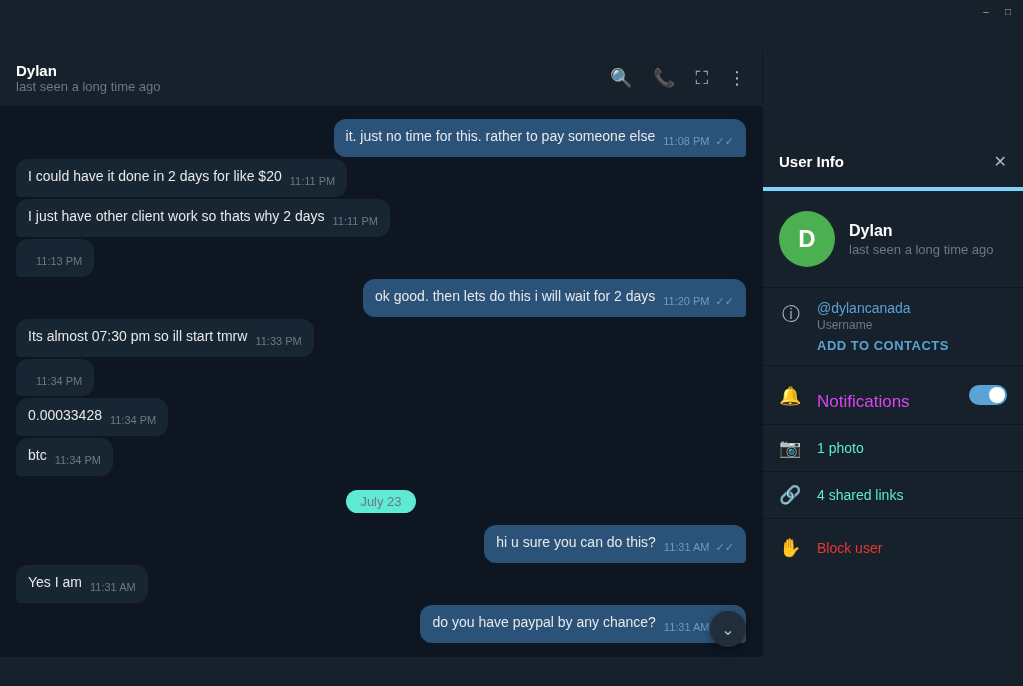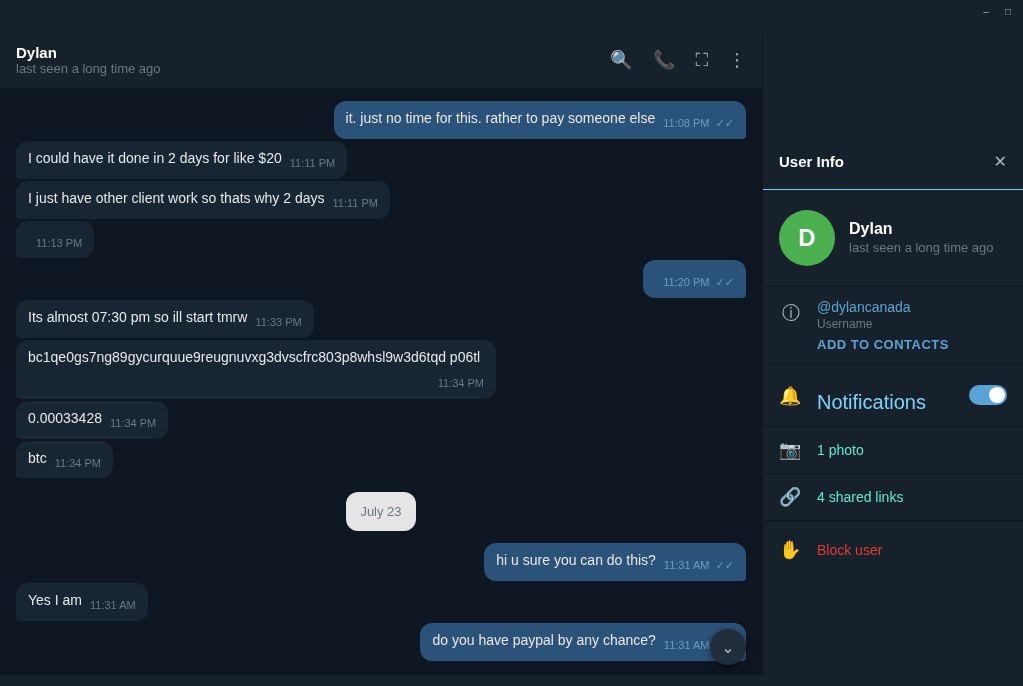--- a/index.html
+++ b/index.html
@@ -138,24 +138,24 @@
     }
 
     
     .date-separator {
       display: flex;
       align-items: center;
       justify-content: center;
       margin: 12px 0;
     }
     .date-badge {
-      background: #e5e5e5;
+      background: #5eead4;
       color: #6c7883;
       font-size: 13px;
-      padding: 12px 14px;
+      padding: 4px 14px;
       border-radius: 12px;
     }
 
     
     .scroll-btn {
       position: absolute;
       bottom: 70px;
       right: 290px;
       width: 36px;
       height: 36px;
@@ -176,21 +176,21 @@
       background: #17212b;
       display: flex;
       flex-direction: column;
       overflow-y: auto;
     }
     .user-info-header {
       height: 56px;
       display: flex;
       align-items: center;
       padding: 0 16px;
-      border-bottom: 1px solid #7dd3fc;
+      border-bottom: 4px solid #7dd3fc;
     }
     .user-info-title {
       flex: 1;
       font-size: 15px;
       font-weight: 600;
       color: #fff;
     }
     .close-icon {
       color: #aab8c2;
       font-size: 16px;
@@ -267,22 +267,22 @@
     
     .notif-row {
       padding: 12px 16px;
       display: flex;
       align-items: center;
       gap: 14px;
       border-bottom: 1px solid #0d1621;
     }
     .notif-label {
       flex: 1;
-      font-size: 20px;
-      color: #7dd3fc;
+      font-size: 17px;
+      color: #d946ef;
       margin-top: 14px;
     }
     .toggle {
       width: 38px;
       height: 20px;
       background: #5aa3d6;
       border-radius: 10px;
       position: relative;
     }
     .toggle::after {
@@ -385,35 +385,35 @@
       </div>
 
       <div class="msg-row incoming">
         <div class="bubble incoming">
           <span class="msg-time">11:13 PM</span>
         </div>
       </div>
 
       <div class="msg-row outgoing">
         <div class="bubble outgoing">
+          <span>ok good. then lets do this i will wait for 2 days</span>
           <span class="msg-time">11:20 PM <span class="check-mark">✓✓</span></span>
         </div>
       </div>
 
 
       <div class="msg-row incoming">
         <div class="bubble incoming">
           <span>Its almost 07:30 pm so ill start tmrw</span>
           <span class="msg-time">11:33 PM</span>
         </div>
       </div>
 
       <div class="msg-row incoming">
         <div class="bubble incoming">
-          <span>bc1qe0gs7ng89gycurquue9reugnuvxg3dvscfrc803p8whsl9w3d6tqd p06tl</span>
           <span class="msg-time">11:34 PM</span>
         </div>
       </div>
 
       <div class="msg-row incoming">
         <div class="bubble incoming">
           <span>0.00033428</span>
           <span class="msg-time">11:34 PM</span>
         </div>
       </div>

